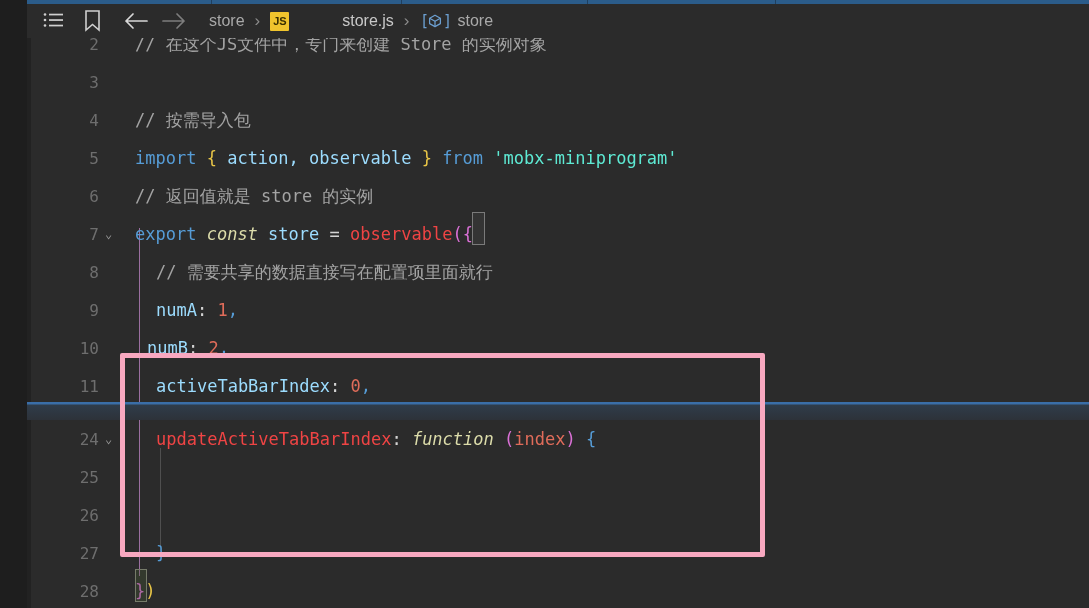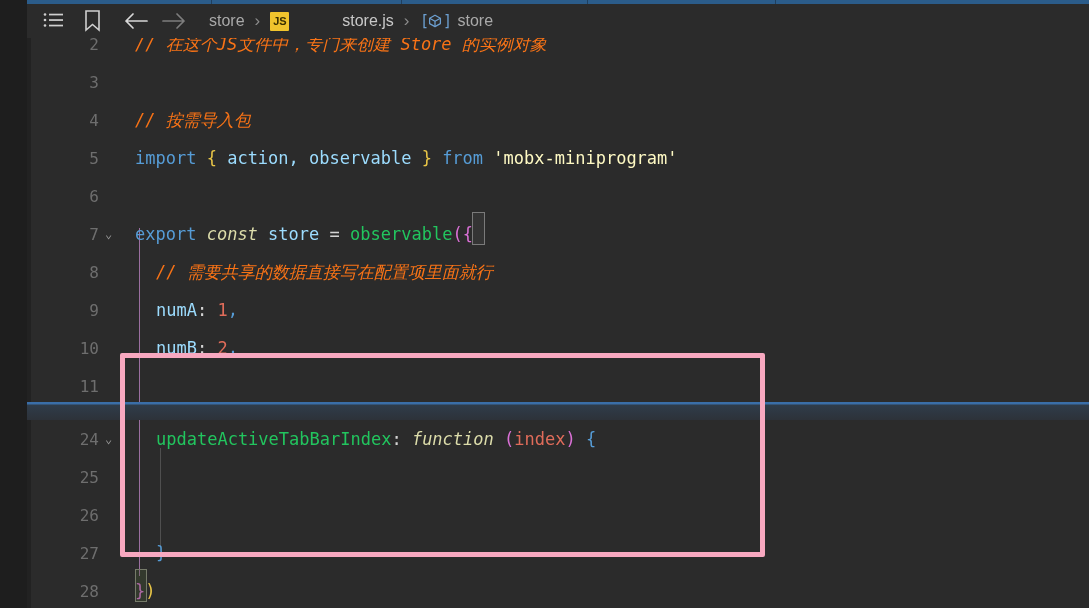--- a/index.html
+++ b/index.html
@@ -87,26 +87,26 @@
   .fold {
     position: absolute; left: 78px; width: 16px;
     color: #9a9a9a; font-size: 12px; line-height: 1;
   }
   .code {
     position: absolute; left: 108px;
   }
 
   
   .kw      { color: #569cd6; }
-  .cmt     { color: #f97316; font-style: italic; }
-  .str     { color: #fef9c3; }
+  .cmt     { color: #a3a3a3; }
+  .str     { color: #5eead4; }
   .numlit  { color: #e06c5a; }
   .prop    { color: #9cdcfe; }
   .fn      { color: #dcdcaa; font-style: italic; }
-  .fnname  { color: #22c55e; }
+  .fnname  { color: #ef4444; }
   .plain   { color: #d4d4d4; }
   .br-y    { color: #e8c547; }
   .br-p    { color: #da70d6; }
   .br-b    { color: #569cd6; }
   .this    { color: #569cd6; }
   .param   { color: #e06c5a; }
   .op      { color: #d4d4d4; }
 
   
   .guide {
@@ -264,45 +264,47 @@
         <span class="code cmt">// 按需导入包</span>
       </div>
 
       <div class="row" style="top:101px;">
         <span class="lnum">5</span>
         <span class="code"><span class="kw">import</span><span class="plain"> </span><span class="br-y">{</span><span class="prop"> action, observable </span><span class="br-y">}</span><span class="plain"> </span><span class="kw">from</span><span class="plain"> </span><span class="str">'mobx-miniprogram'</span></span>
       </div>
 
       <div class="row" style="top:139px;">
         <span class="lnum">6</span>
+        <span class="code cmt">// 返回值就是 store 的实例</span>
       </div>
 
       <div class="row" style="top:177px;">
         <span class="lnum">7</span>
         <span class="fold">⌄</span>
         <span class="code"><span class="kw">export</span><span class="plain"> </span><span class="fn">const</span><span class="plain"> </span><span class="prop">store</span><span class="plain"> </span><span class="op">=</span><span class="plain"> </span><span class="fnname">observable</span><span class="br-p">(</span><span class="br-p">{</span></span>
       </div>
 
       <div class="row" style="top:215px;">
         <span class="lnum">8</span>
         <span class="code cmt" style="left:129px">// 需要共享的数据直接写在配置项里面就行</span>
       </div>
 
       <div class="row" style="top:253px;">
         <span class="lnum">9</span>
         <span class="code" style="left:129px"><span class="prop">numA</span><span class="plain">: </span><span class="numlit">1</span><span class="br-b">,</span></span>
       </div>
 
       <div class="row" style="top:291px;">
         <span class="lnum">10</span>
-        <span class="code" style="left:129px"><span class="prop">numB</span><span class="plain">: </span><span class="numlit">2</span><span class="br-b">,</span></span>
+        <span class="code" style="left:120px"><span class="prop">numB</span><span class="plain">: </span><span class="numlit">2</span><span class="br-b">,</span></span>
       </div>
 
       <div class="row" style="top:329px;">
         <span class="lnum">11</span>
+        <span class="code" style="left:129px"><span class="prop">activeTabBarIndex</span><span class="plain">: </span><span class="numlit">0</span><span class="br-b">,</span></span>
       </div>
 
       <div class="row" style="top:382px;">
         <span class="lnum">24</span>
         <span class="fold">⌄</span>
         <span class="code" style="left:129px"><span class="fnname">updateActiveTabBarIndex</span><span class="plain">: </span><span class="fn">function</span><span class="plain"> </span><span class="br-p">(</span><span class="param">index</span><span class="br-p">)</span><span class="plain"> </span><span class="br-b">{</span></span>
       </div>
 
       <div class="row" style="top:420px;">
         <span class="lnum">25</span>

